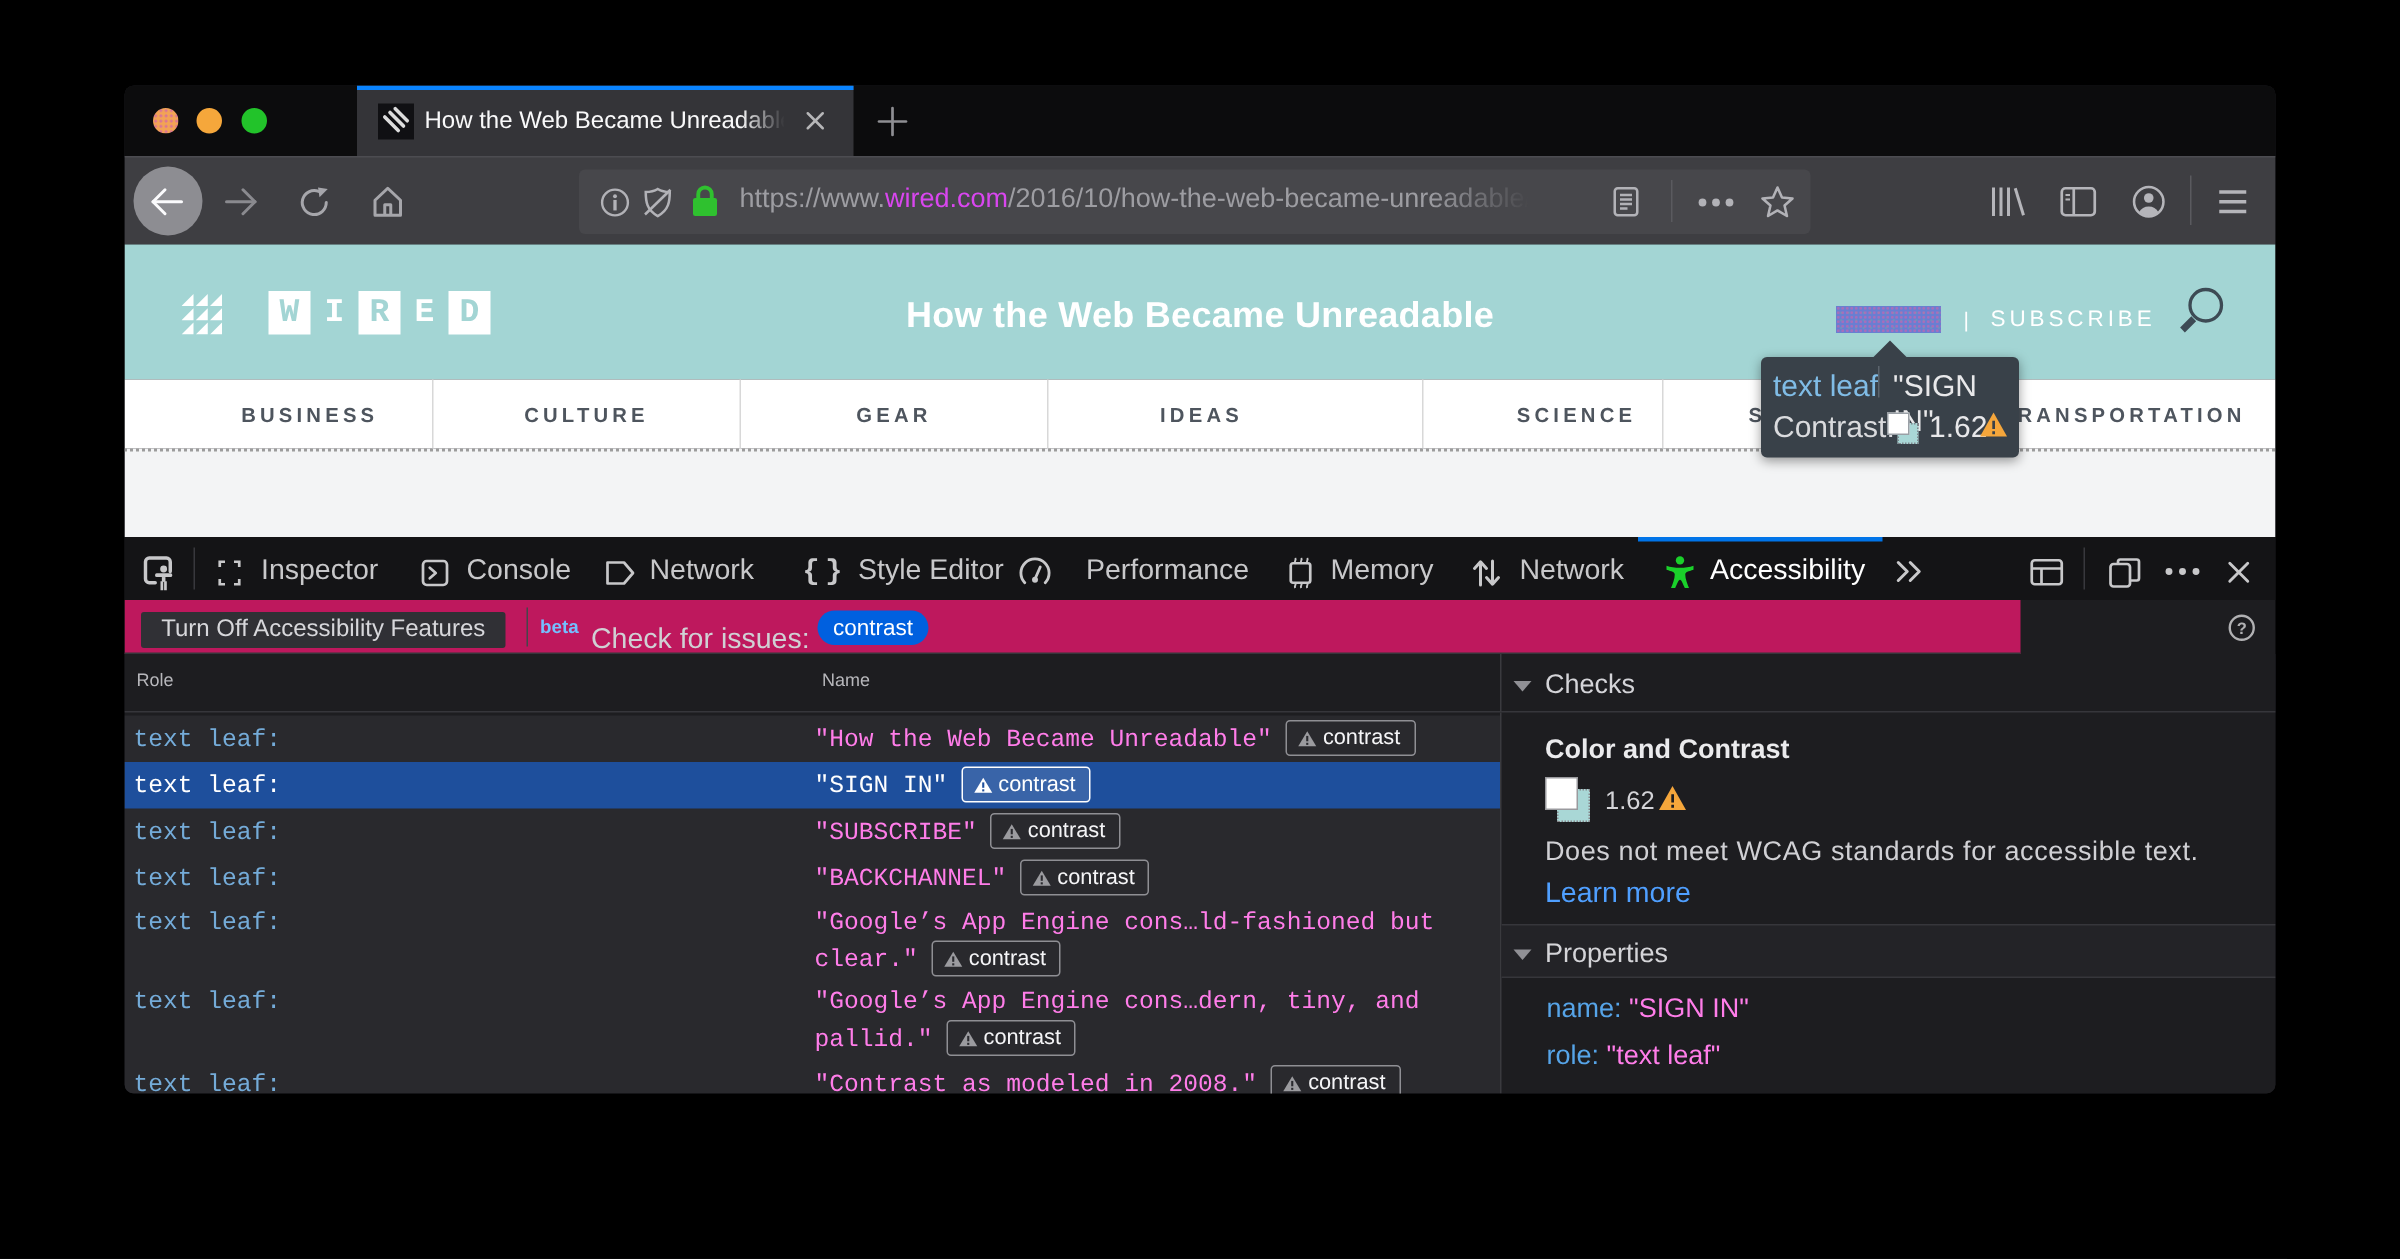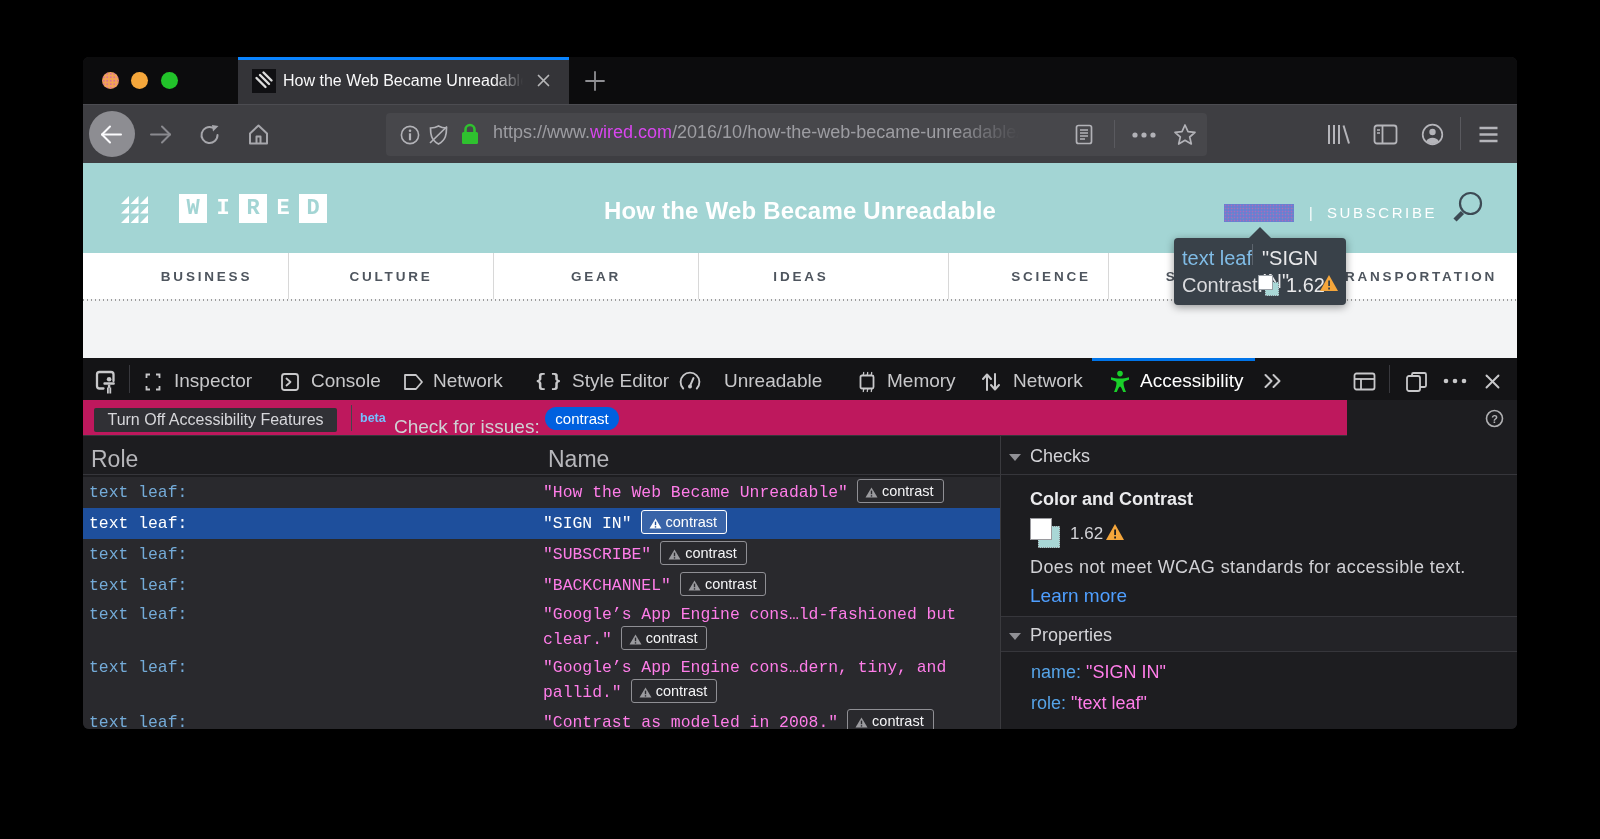--- a/index.html
+++ b/index.html
@@ -51,21 +51,21 @@
   #navdots { left:0; top:242px; width:1434px; height:2px;
     background-image:repeating-linear-gradient(90deg,#9c9c9c 0 1.5px,transparent 1.5px 4px); }
 
   
   #dtbar { left:0; top:301px; width:1434px; height:42px; background:#141416; color:#c8c8ca;
     font-size:14px; }
   .dtlabel { position:absolute; top:12px; font-size:19px; }
   #dtrow2 { left:0; top:343px; width:1264px; height:36px; background:#be185d;
     border-bottom:1px solid #36363b; color:#d0d0d4; font-size:15px; }
   #dthead { left:0; top:379px; width:1434px; height:39px; background:#1d1d20;
-    border-bottom:1px solid #36363b; color:#b7b7bb; font-size:23px; }
+    border-bottom:1px solid #36363b; color:#b7b7bb; font-size:12px; }
   #dtrows { left:0; top:420px; width:917px; height:252px; background:#29292d;
     font-family:"Liberation Mono", monospace; font-size:16.4px; color:#ff7de9; }
   .row { position:absolute; left:0; width:917px; }
   .r1 { height:31px; line-height:31px; }
   .r2 { height:53px; line-height:28px; }
   .r2 .nm { top:0; }
   .role { position:absolute; left:6px; color:#74abd8; }
   .nm { position:absolute; left:460px; white-space:nowrap; }
   .badge { display:inline-block; border:1px solid #8f8f94; border-radius:3px;
     color:#f5f5f7; font-family:"Liberation Sans", sans-serif; font-size:14.5px;
@@ -287,21 +287,21 @@
       <div class="dtlabel" style="left:350px;">Network</div>
 
       <div class="a" style="left:452px; top:12px; color:#c8c8ca; font-size:19px; font-weight:bold; font-family:'Liberation Mono',monospace;">{ }</div>
       <div class="dtlabel" style="left:489px;">Style Editor</div>
 
       <svg class="a" style="left:596px; top:13px;" width="22" height="22" viewBox="0 0 22 22">
         <path d="M 4.2 17.5 A 9.4 9.4 0 1 1 17.8 17.5" stroke="#c8c8ca" stroke-width="1.9" fill="none" stroke-linecap="round"></path>
         <line x1="11" y1="15" x2="14.5" y2="7" stroke="#c8c8ca" stroke-width="1.9" stroke-linecap="round"></line>
         <circle cx="11" cy="15.5" r="2" fill="#c8c8ca"></circle>
       </svg>
-      <div class="dtlabel" style="left:641px;">Unreadable</div>
+      <div class="dtlabel" style="left:641px;">Performance</div>
 
       <svg class="a" style="left:773px; top:13px;" width="23" height="22" viewBox="0 0 23 22">
         <rect x="4.5" y="4.5" width="13" height="13" rx="1.5" stroke="#c8c8ca" stroke-width="1.8" fill="none"></rect>
         <path d="M7.5 4.5 C 6.5 3 8.5 2.5 7.5 1 M11.5 4.5 C 10.5 3 12.5 2.5 11.5 1 M15.5 4.5 C 14.5 3 16.5 2.5 15.5 1" stroke="#c8c8ca" stroke-width="1.3" fill="none"></path>
         <path d="M7.5 21 C 6.5 19.5 8.5 19 7.5 17.5 M11.5 21 C 10.5 19.5 12.5 19 11.5 17.5 M15.5 21 C 14.5 19.5 16.5 19 15.5 17.5" stroke="#c8c8ca" stroke-width="1.3" fill="none"></path>
       </svg>
       <div class="dtlabel" style="left:804px;">Memory</div>
 
       <svg class="a" style="left:897px; top:13px;" width="22" height="22" viewBox="0 0 22 22">
         <g stroke="#c8c8ca" stroke-width="2" fill="none" stroke-linecap="round" stroke-linejoin="round">

